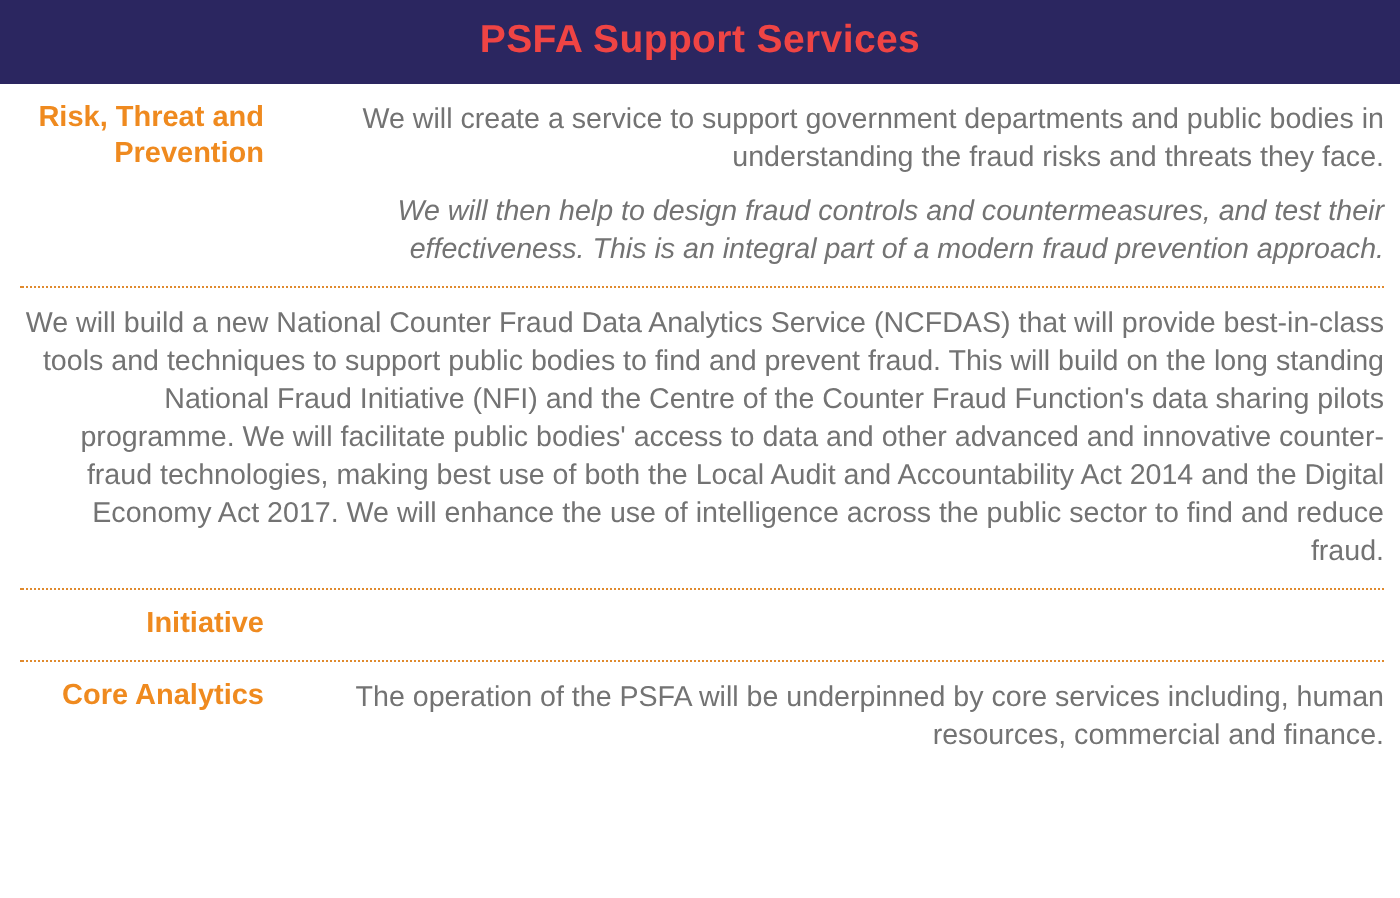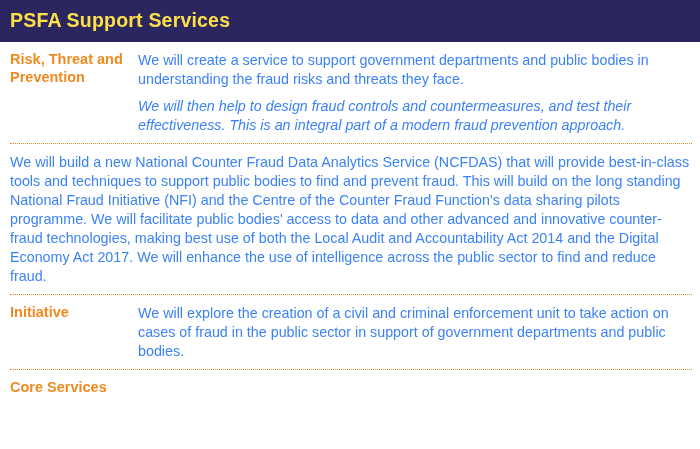--- a/index.html
+++ b/index.html
@@ -14,52 +14,53 @@
     overflow: hidden;
   }
   .doc {
     width: 700px;
     height: 449px;
     box-sizing: border-box;
     position: relative;
   }
   .header-bar {
     background: #2b2660;
-    color: #fde047;
-    text-align: left;
+    color: #ef4444;
+    text-align: center;
     font-size: 19.5px;
     font-weight: bold;
     padding: 9px 10px 10px 10px;
     letter-spacing: 0.2px;
   }
   .table {
     padding: 0 8px 0 10px;
     box-sizing: border-box;
   }
   .row {
     display: flex;
     align-items: flex-start;
     padding: 9px 0 8px 0;
+    text-align: right;
   }
   .row + .row {
     border-top: 1px dotted #e08a2e;
   }
   .row-label {
     width: 128px;
     flex: 0 0 128px;
     color: #ef8a1f;
     font-weight: bold;
     font-size: 14.5px;
     line-height: 1.22;
     padding-right: 6px;
     box-sizing: border-box;
   }
   .row-body {
     flex: 1 1 auto;
-    color: #3b82f6;
+    color: #737373;
     font-size: 14.3px;
     line-height: 1.33;
   }
   .row-body p {
     margin: 0;
   }
   .row-body p + p {
     margin-top: 8px;
     font-style: italic;
   }
@@ -82,23 +83,23 @@
     </div>
 
     <div class="row">
       <div class="row-body">
         <p>We will build a new National Counter Fraud Data Analytics Service (NCFDAS) that will provide best-in-class tools and techniques to support public bodies to find and prevent fraud. This will build on the long standing National Fraud Initiative (NFI) and the Centre of the Counter Fraud Function's data sharing pilots programme. We will facilitate public bodies' access to data and other advanced and innovative counter-fraud technologies, making best use of both the Local Audit and Accountability Act 2014 and the Digital Economy Act 2017. We will enhance the use of intelligence across the public sector to find and reduce fraud.</p>
       </div>
     </div>
 
     <div class="row">
       <div class="row-label">Initiative</div>
-      <div class="row-body">
-        <p>We will explore the creation of a civil and criminal enforcement unit to take action on cases of fraud in the public sector in support of government departments and public bodies.</p>
-      </div>
     </div>
 
     <div class="row">
-      <div class="row-label">Core Services</div>
+      <div class="row-label">Core Analytics</div>
+      <div class="row-body">
+        <p>The operation of the PSFA will be underpinned by core services including, human resources, commercial and finance.</p>
+      </div>
     </div>
 
   </div>
 </div>
 
 </body></html>

